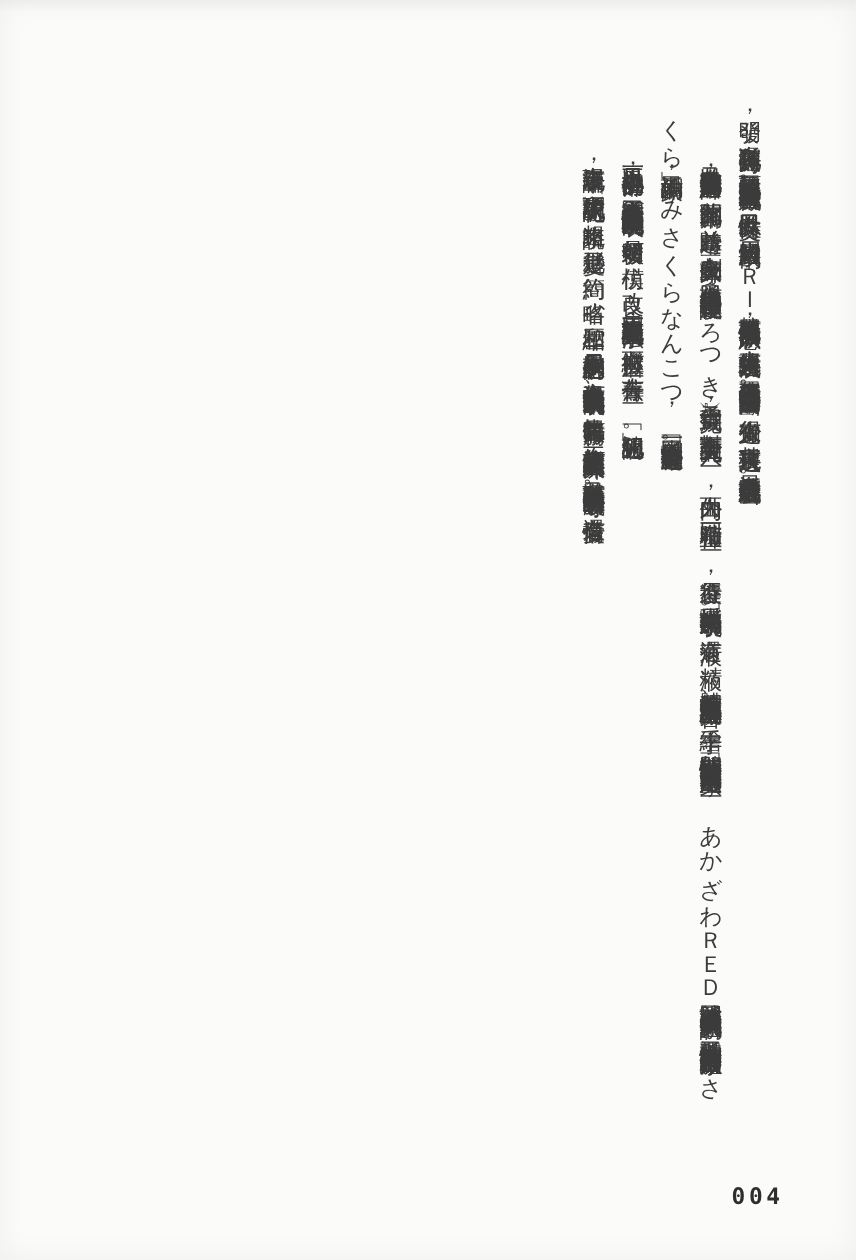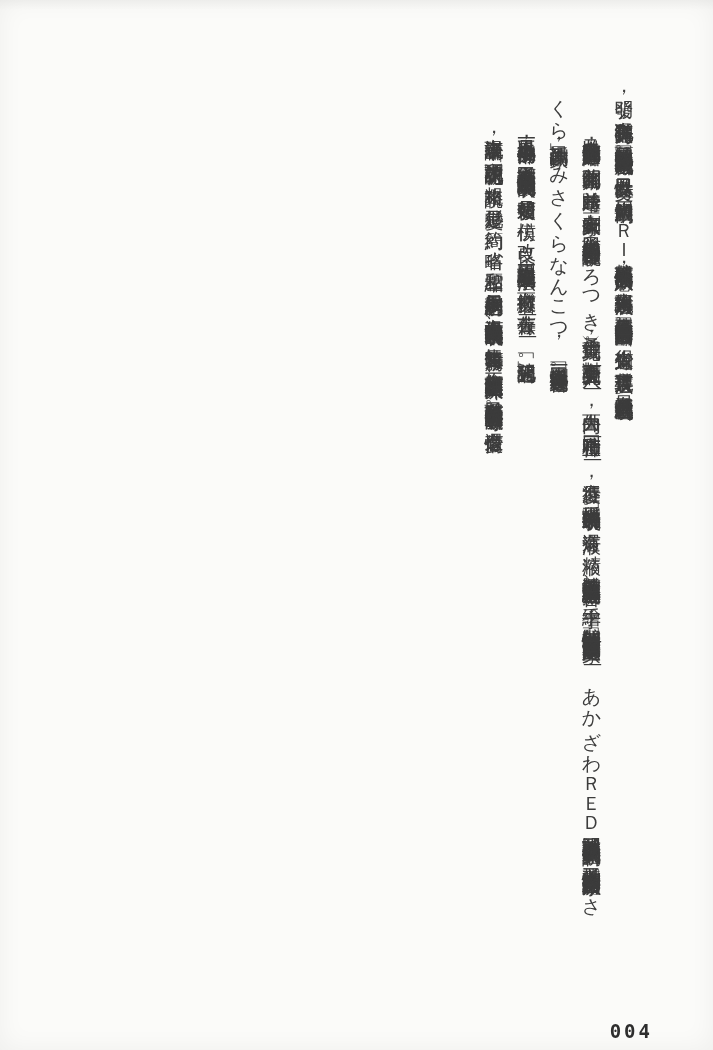--- a/index.html
+++ b/index.html
@@ -39,21 +39,20 @@
   .para.no-indent { text-indent: 0; }
   .page-number {
     position: absolute;
     top: 986px;
     right: 60px;
     font-family: "DejaVu Sans Mono", "Liberation Mono", monospace;
     font-size: 19px;
     font-weight: bold;
     letter-spacing: 3px;
     color: #2e2e2e;
-    margin-top: 34px;
   }
 </style>
 </head>
 <body>
 
 <div class="page">
   <div class="text-block">
     <p class="para no-indent">發明，在乳房猛烈搖晃時，使乳頭如黑暗中的車尾燈般留下殘影的「乳首殘像」。以及男女性交時，用人體解剖圖或ＭＲＩ核磁共振圖般表現出性器的插入狀態，真人藝術絕對無法表現，使本來看不見的人體內部變得透明可見的「斷面圖」。很少有人知道，其實這種表現法，早在江戶時代的春畫就已經出現。</p>
     <p class="para">以及由春畫時代震驚世界的浮世繪師，葛飾北齋開創，並跨越時空，在劇畫家大師，前田俊夫的『超神傳說徬徨童子（超神伝説うろつき童子）』得到完成，對美少女全身上下的孔穴——由外而內，同時在精神上——進行凌辱，堪稱日本家藝的「觸手」表現。還有汗液、精液、體液等各種液體在肉體上纏綿時的生動擬音、手繪字。譬如使剝開女性性器時的擬音「咕波」成為固定用法的畫家——あかざわＲＥＤ就證明了擬音的表現可以成為作家的代名詞；帶動了女性高潮時獨特的言語崩壞體系「みさくら語」風潮的作家，みさくらなんこつ，也同樣創造了一波「漫畫社會運動」。</p>
     <p class="para">以上只不過是極小一部分的例子，卻顯示了許多若不是成人漫畫恐怕根本不可能出現的表現，是如何被發明、模仿、改良，最終固定為漫畫表現史上的一種手法，繼而被打磨、去蕪存菁——「記號化」的過程。</p>

